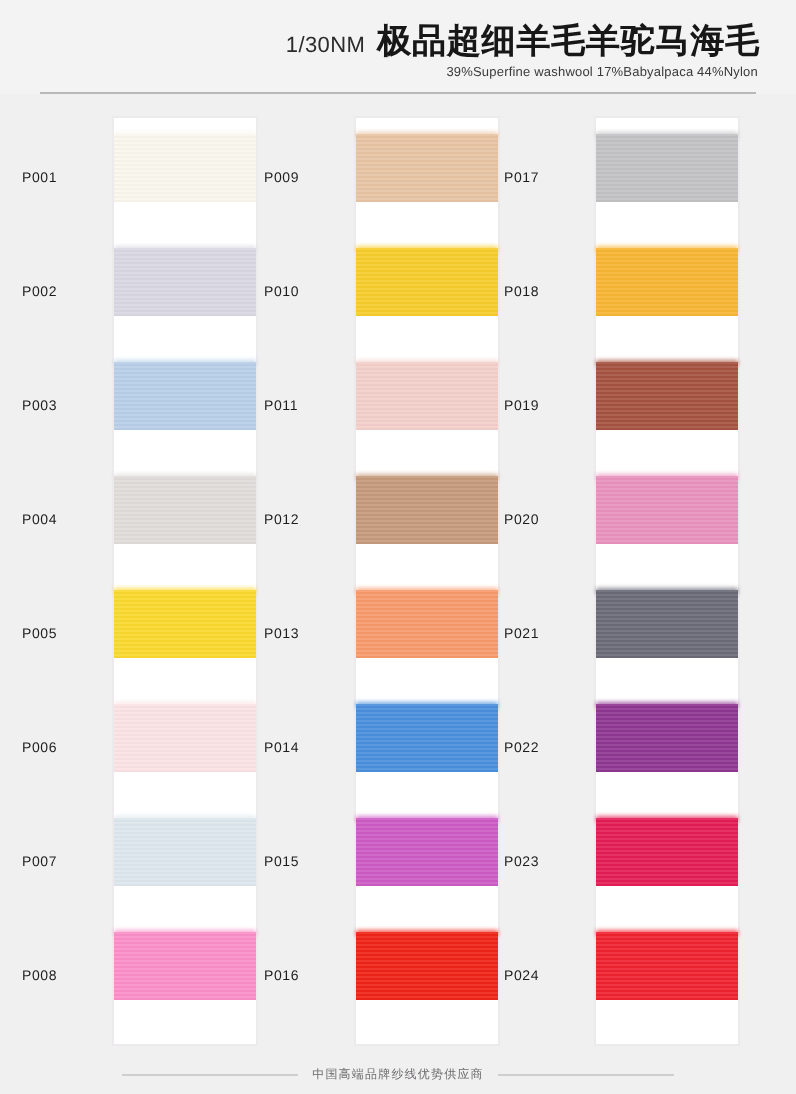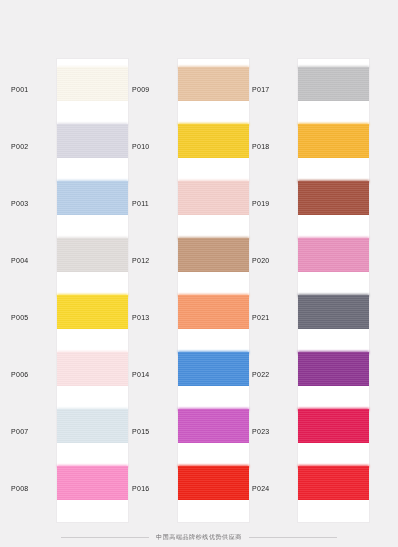--- a/index.html
+++ b/index.html
@@ -60,20 +60,28 @@
           display:flex;align-items:center;justify-content:center;gap:7px;}
   .f-rule{width:88px;height:1px;background:#cfcdcf;}
   #footer-text{font-size:6px;color:#6d6b6d;font-family:"DejaVu Sans",sans-serif;
                letter-spacing:.6px;white-space:nowrap;}
 </style>
 </head>
 <body>
 
 <div id="sheet">
 
+  <div id="header">
+    <div id="title-row">
+      <span id="code">1/30NM</span>
+      <span id="title-cn">极品超细羊毛羊驼马海毛</span>
+    </div>
+    <div id="subtitle">39%Superfine washwool 17%Babyalpaca 44%Nylon</div>
+    <div id="header-rule"></div>
+  </div>
 
   <div class="column" id="col-1">
       <div class="swatch" style="top: 8px; height: 34px; background: rgb(250, 246, 236);"></div>
       <div class="swatch" style="top: 65px; height: 34px; background: rgb(217, 216, 226);"></div>
       <div class="swatch" style="top: 122px; height: 34px; background: rgb(184, 207, 232);"></div>
       <div class="swatch" style="top: 179px; height: 34px; background: rgb(224, 220, 218);"></div>
       <div class="swatch" style="top: 236px; height: 34px; background: rgb(250, 217, 46);"></div>
       <div class="swatch" style="top: 293px; height: 34px; background: rgb(251, 226, 228);"></div>
       <div class="swatch" style="top: 350px; height: 34px; background: rgb(220, 230, 236);"></div>
       <div class="swatch" style="top: 407px; height: 34px; background: rgb(251, 143, 200);"></div>

